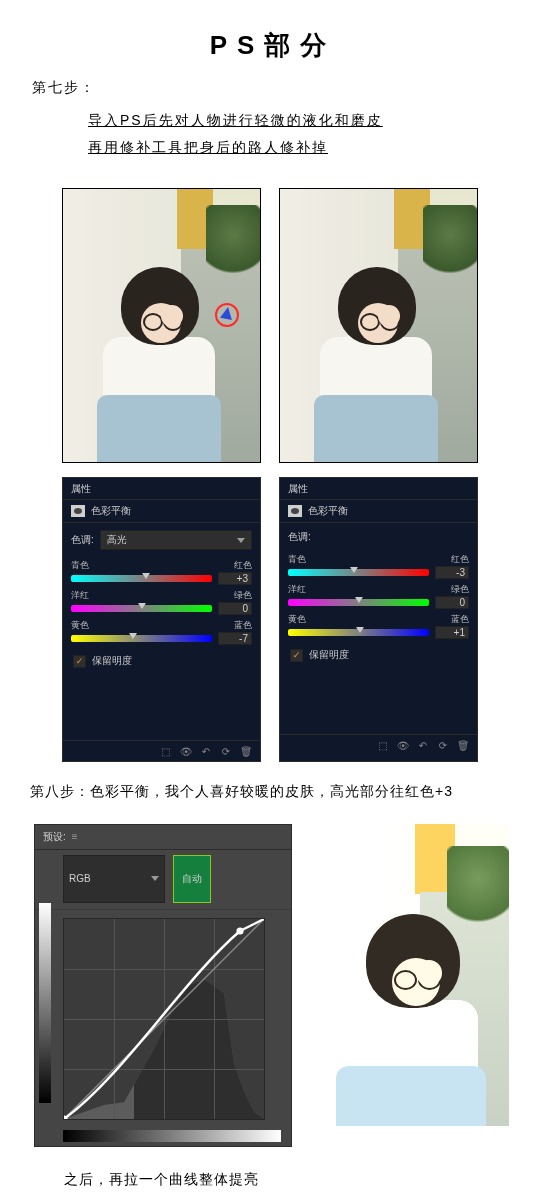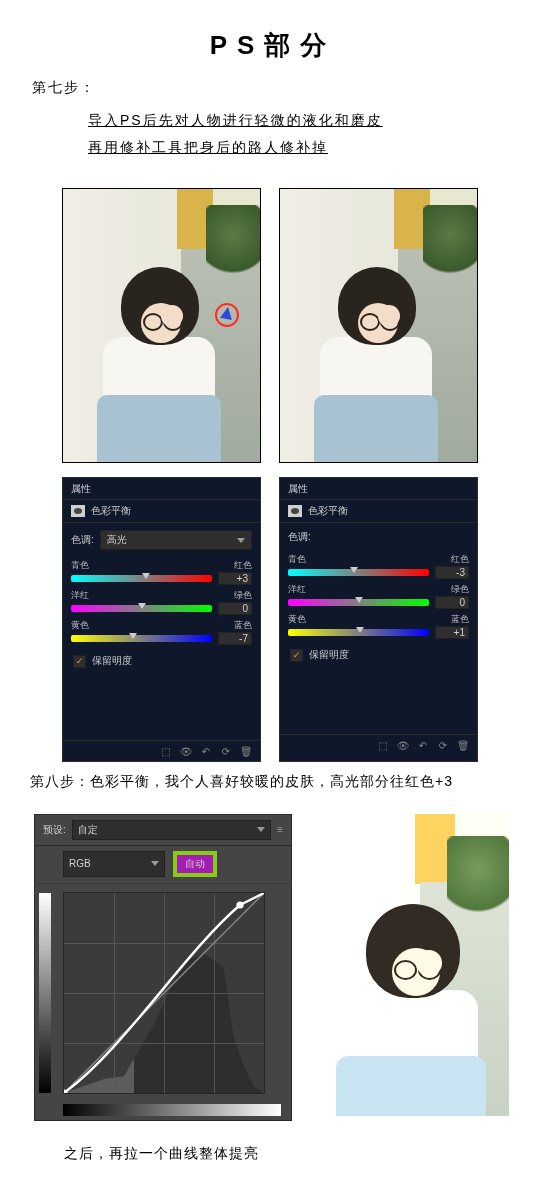--- a/index.html
+++ b/index.html
@@ -232,21 +232,21 @@
   }
   .p-spacer { height:58px; }
   .p-footer {
     border-top:1px solid #2b2b2b;display:flex;justify-content:flex-end;gap:4px;padding:3px 6px;
   }
   .p-footer .fi {
     width:16px;height:14px;display:flex;align-items:center;justify-content:center;color:#888;font-size:10px;
   }
 
   .step8 {
-    padding: 8px 30px 14px 30px;
+    padding: 18px 30px 14px 30px;
     line-height: 1.7;
     letter-spacing: 1px;
   }
 
   
   .curves-row {
     display: flex;
     padding: 6px 0 0 34px;
     gap: 4px;
   }
@@ -258,21 +258,21 @@
     font-size: 10px;
   }
   .cp-preset {
     display:flex;align-items:center;gap:6px;padding:5px 8px;border-bottom:1px solid #2b2b2b;
   }
   .cp-preset .sel { flex:1;background:#2e2e2e;border:1px solid #222;padding:2px 5px;display:flex;justify-content:space-between;align-items:center;}
   .cp-channel {
     display:flex;gap:8px;padding:5px 8px 6px 28px;border-bottom:1px solid #3a3a3a;
   }
   .cp-channel .sel { width:90px;background:#2e2e2e;border:1px solid #222;padding:2px 5px;display:flex;justify-content:space-between;align-items:center;}
-  .cp-btn { background:#a21caf;border:4px solid #84cc16;padding:2px 8px;}
+  .cp-btn { background:#15803d;border:1px solid #84cc16;padding:16px 8px;}
   .cp-body { display:flex; }
   .cp-tools {
     width:24px;display:flex;flex-direction:column;align-items:center;padding:8px 0;gap:10px;color:#999;
   }
   .cp-tools span { font-size:12px; }
   .cp-graph {
     width:200px;height:200px;background:#3b3b3b;margin:8px 10px 10px 4px;position:relative;border:1px solid #262626;overflow:hidden;
   }
   .cp-graph .grid-h, .cp-graph .grid-v { position:absolute;background:#555; }
   .cp-graph .grid-h { width:100%;height:1px; }
@@ -475,24 +475,20 @@
   </div>
 
   <div class="step8">
     <div>第八步：色彩平衡，我个人喜好较暖的皮肤，高光部分往红色+3</div>
   </div>
 
   <div class="curves-row">
     <div class="curves-panel" style="position:relative;">
       <div class="cp-preset">
         <span>预设:</span>
-        <div class="sel">
-            <span>自定</span>
-            <span class="tri" style="width:0;height:0;border-left:4px solid transparent;border-right:4px solid transparent;border-top:5px solid #999;display:inline-block;"></span>
-          </div>
         <span style="color:#999;">≡</span>
       </div>
       <div class="cp-channel">
         <div class="sel">
             <span>RGB</span>
             <span class="tri" style="width:0;height:0;border-left:4px solid transparent;border-right:4px solid transparent;border-top:5px solid #999;display:inline-block;"></span>
           </div>
         <div class="cp-btn">自动</div>
       </div>
       <div class="cp-body">

